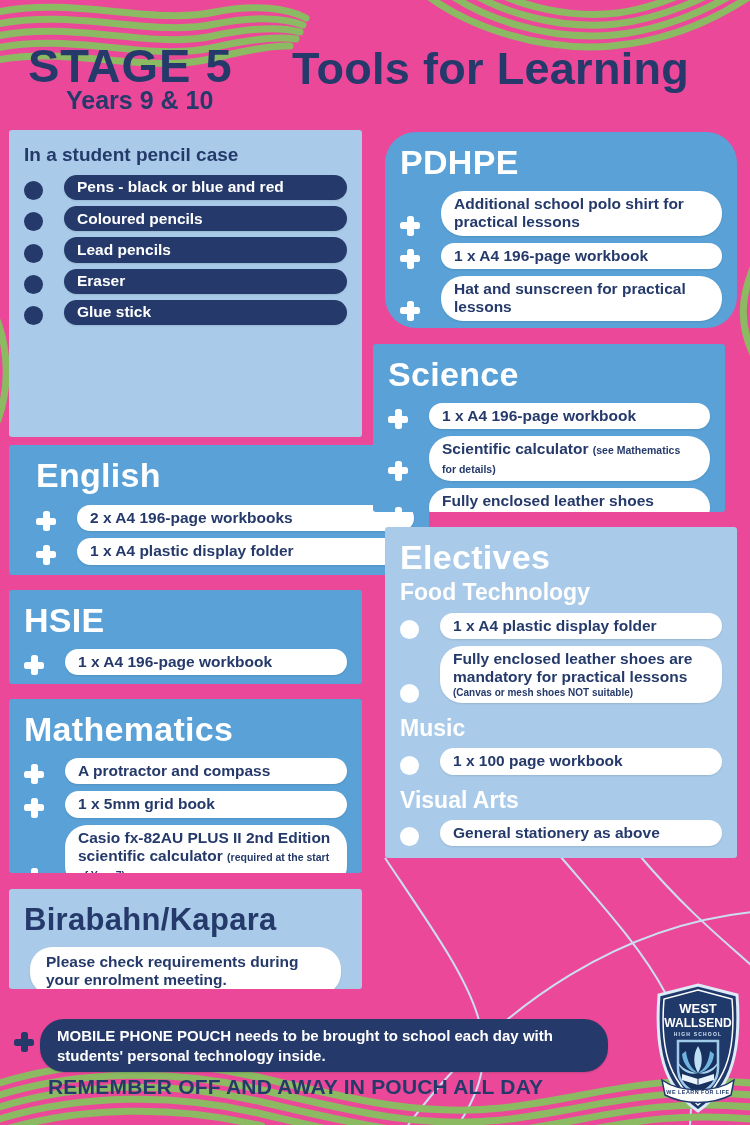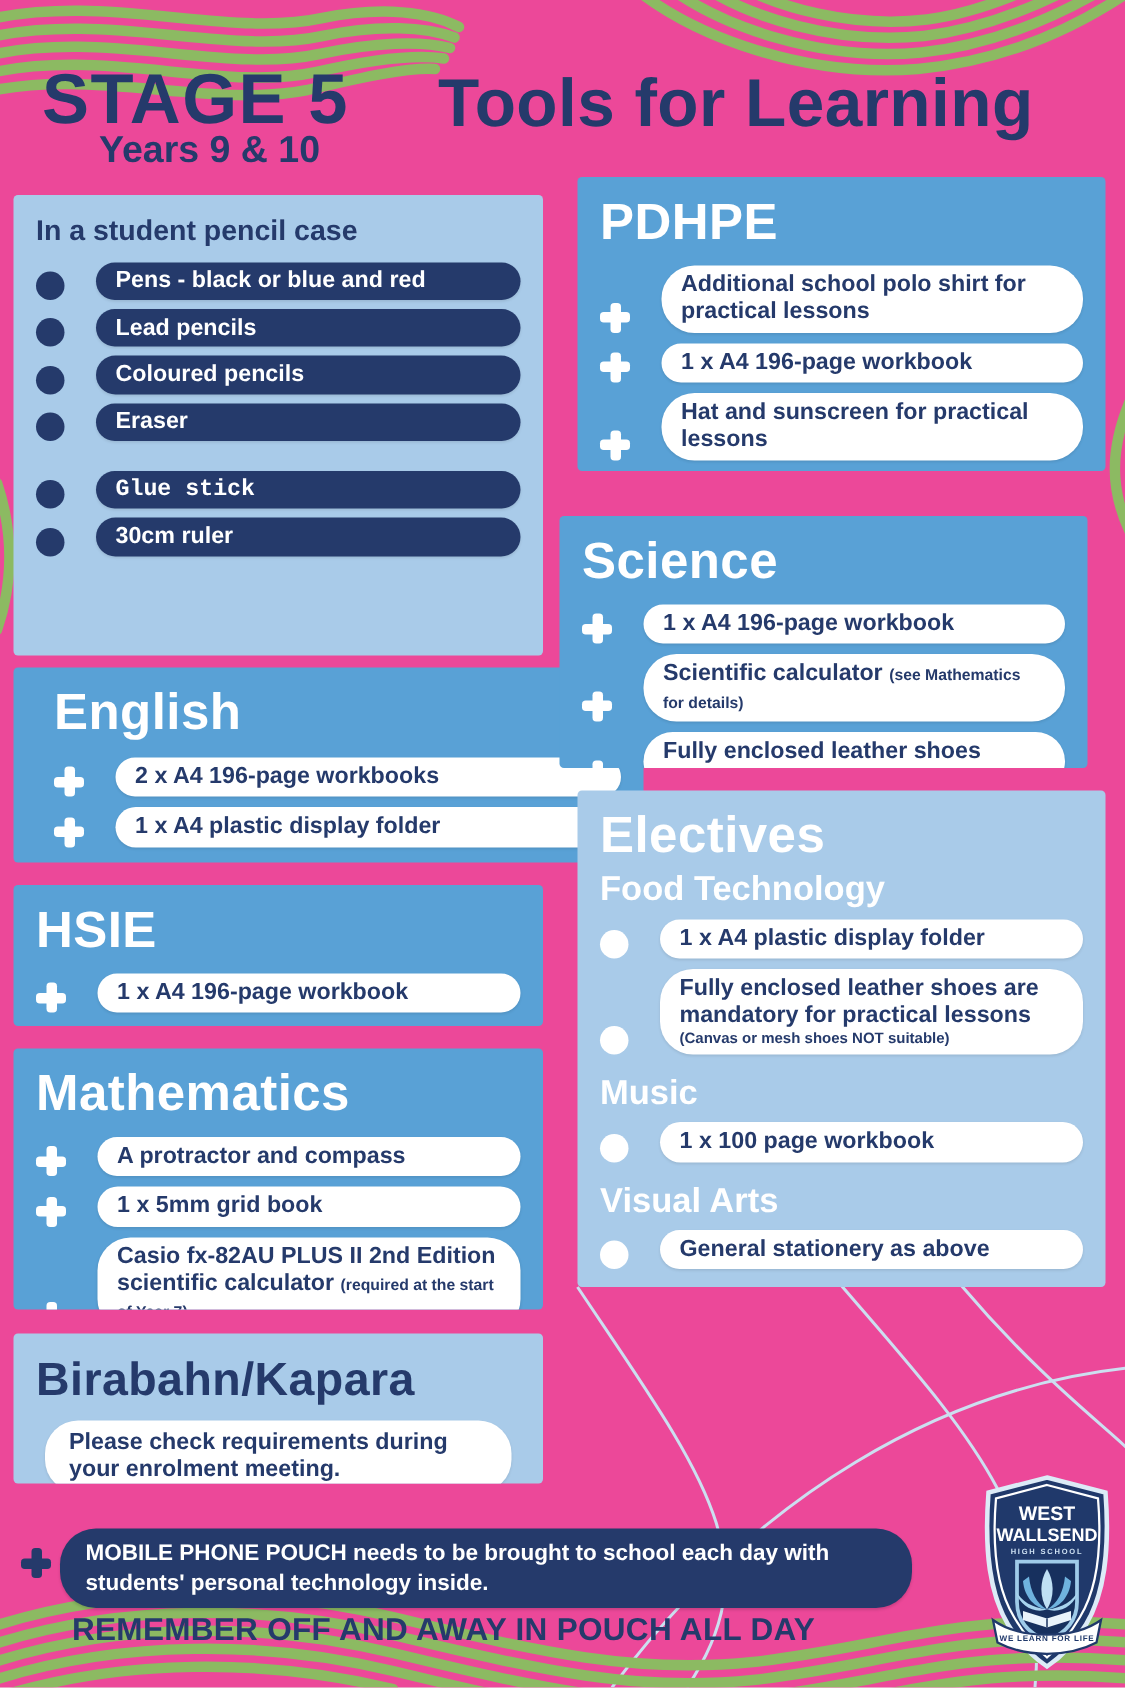--- a/index.html
+++ b/index.html
@@ -107,37 +107,33 @@
   <h1 class="main-title">Tools for Learning</h1>
 
   <section class="card light" style="left:9px;top:130px;width:353px;height:307px;">
     <div class="card-subtitle">In a student pencil case</div>
     <div class="row" style="margin-top:9px;">
         <span class="dot navy"></span>
         <div class="pill navy" style="padding:3.5px 13px;">Pens - black or blue and red</div>
       </div>
     <div class="row" style="margin-top:6px;">
         <span class="dot navy"></span>
+        <div class="pill navy" style="padding:3.5px 13px;">Coloured pencils</div>
+      </div>
+    <div class="row" style="margin-top:6px;">
+        <span class="dot navy"></span>
         <div class="pill navy" style="padding:3.5px 13px;">Lead pencils</div>
       </div>
     <div class="row" style="margin-top:6px;">
         <span class="dot navy"></span>
-        <div class="pill navy" style="padding:3.5px 13px;">Coloured pencils</div>
-      </div>
-    <div class="row" style="margin-top:6px;">
-        <span class="dot navy"></span>
         <div class="pill navy" style="padding:3.5px 13px;">Eraser</div>
       </div>
-    <div class="row" style="margin-top:20px;font-family:Liberation Mono, monospace;">
+    <div class="row" style="margin-top:6px;">
         <span class="dot navy"></span>
         <div class="pill navy" style="padding:3.5px 13px;">Glue stick</div>
-      </div>
-    <div class="row" style="margin-top:6px;">
-        <span class="dot navy"></span>
-        <div class="pill navy" style="padding:3.5px 13px;">30cm ruler</div>
       </div>
 
   </section>
 
   <section class="card blue" style="left:9px;top:445px;width:420px;height:130px;padding-left:27px;">
     <h2 class="card-title">English</h2>
     <div class="row" style="margin-top:10px;">
         <span class="plus"></span>
         <div class="pill white">2 x A4 196-page workbooks</div>
       </div>
@@ -171,21 +167,21 @@
       </div>
   </section>
 
   <section class="card light" style="left:9px;top:889px;width:353px;height:100px;padding-top:13px;">
     <h2 class="card-title" style="font-size:31px;">Birabahn/Kapara</h2>
     <div class="row noicon">
         <div class="pill white" style="padding:6px 16px;">Please check requirements during your enrolment meeting.</div>
       </div>
   </section>
 
-  <section class="card blue" style="left:385px;top:118px;width:352px;height:196px;">
+  <section class="card blue" style="left:385px;top:132px;width:352px;height:196px;border-radius:31px;">
     <h2 class="card-title">PDHPE</h2>
     <div class="row" style="margin-top:9px;">
         <span class="plus"></span>
         <div class="pill white">Additional school polo shirt for practical lessons</div>
       </div>
     <div class="row">
         <span class="plus"></span>
         <div class="pill white">1 x A4 196-page workbook</div>
       </div>
     <div class="row">

